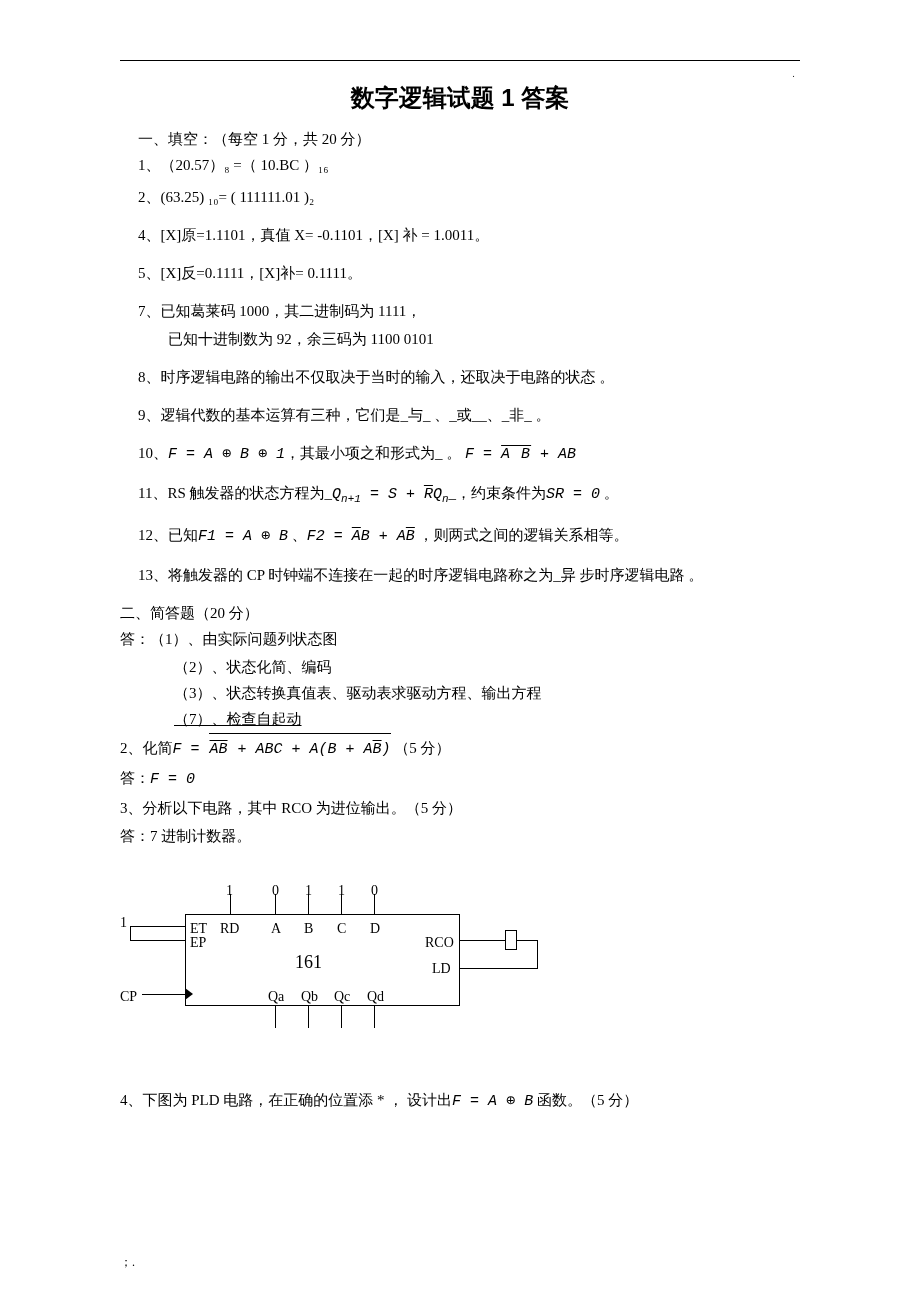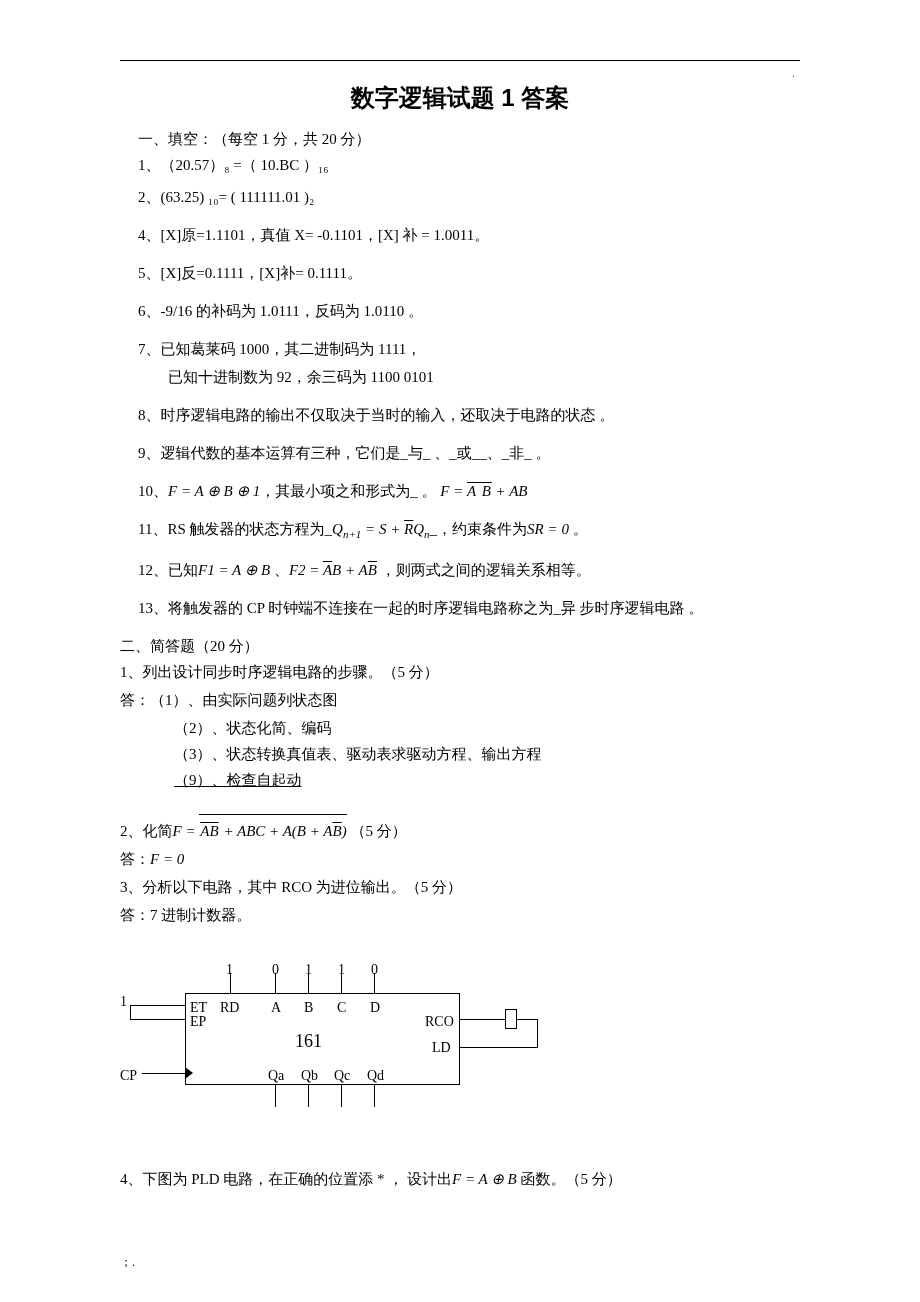--- a/index.html
+++ b/index.html
@@ -43,29 +43,28 @@
     margin-bottom: 4px;
   }
   .sub {
     margin-left: 54px;
     margin-bottom: 2px;
   }
   .ov { text-decoration: overline; }
   .ov-wide {
     position: relative;
     display: inline-block;
-    margin-top: 20px;
   }
   .ov-wide::before {
     content:"";
     position:absolute;
     top:-2px; left:0; right:0;
     border-top:1px solid #000;
   }
-  .math { font-family: Liberation Serif, serif; font-style: italic; }
+  .math { font-family: Liberation Mono, monospace; font-style: italic; }
   sub { font-size: 11px; vertical-align: sub; font-style: normal;}
   .diagram {
     margin: 30px 0 30px 0;
     position: relative;
     height: 180px;
   }
   .box {
     position: absolute;
     left: 65px;
     top: 36px;
@@ -111,21 +110,20 @@
   <div class="right-dot">﹒</div>
   <div class="top-rule"></div>
 
   <div class="title">数字逻辑试题 1 答案</div>
 
   <div class="section-head" style="margin-left:18px;">一、填空：（每空 1 分，共 20 分）</div>
   <div class="q" style="margin-bottom:8px;">1、（20.57）₈ =（ 10.BC    ）₁₆</div>
   <div class="q">2、(63.25) ₁₀= ( 111111.01    )₂</div>
   <div class="q">4、[X]原=1.1101，真值 X= -0.1101，[X] 补 = 1.0011。</div>
   <div class="q">5、[X]反=0.1111，[X]补= 0.1111。</div>
-  <div class="q">6、-9/16 的补码为 1.0111，反码为 1.0110 。</div>
   <div class="q" style="margin-bottom:4px;">7、已知葛莱码 1000，其二进制码为 1111，</div>
   <div class="q" style="margin-left:48px;">已知十进制数为 92，余三码为 1100 0101</div>
   <div class="q">8、时序逻辑电路的输出不仅取决于当时的输入，还取决于电路的状态 。</div>
   <div class="q">9、逻辑代数的基本运算有三种，它们是_与_ 、_或__、_非_ 。</div>
 
   <div class="q">
     <span>10、</span><span class="math">F = A ⊕ B ⊕ 1</span><span>，其最小项之和形式为_ 。</span>
     <span class="math">F = </span><span class="math ov" style="letter-spacing:1px;">A B</span><span class="math"> + AB</span>
   </div>
 
@@ -133,25 +131,24 @@
     <span>11、RS 触发器的状态方程为_</span><span class="math">Q</span><sub class="math">n+1</sub><span class="math"> = S + </span><span class="math ov">R</span><span class="math">Q</span><sub class="math">n</sub><span>_，约束条件为</span><span class="math">SR = 0</span><span> 。</span>
   </div>
 
   <div class="q">
     <span>12、已知</span><span class="math">F1 = A ⊕ B</span><span> 、</span><span class="math">F2 = </span><span class="math ov">A</span><span class="math">B + A</span><span class="math ov">B</span><span> ，则两式之间的逻辑关系相等。</span>
   </div>
 
   <div class="q">13、将触发器的 CP 时钟端不连接在一起的时序逻辑电路称之为_异  步时序逻辑电路 。</div>
 
   <div class="section-head">二、简答题（20 分）</div>
-  <div class="q2" style="margin-left:0;">1、列出设计同步时序逻辑电路的步骤。（5 分）</div>
   <div class="q2" style="margin-left:0;">答：（1）、由实际问题列状态图</div>
   <div class="sub">（2）、状态化简、编码</div>
   <div class="sub">（3）、状态转换真值表、驱动表求驱动方程、输出方程</div>
-  <div class="sub" style="text-decoration:underline; display:inline-block; margin-bottom:4px;">（9）、检查自起动</div>
+  <div class="sub" style="text-decoration:underline; display:inline-block; margin-bottom:4px;">（7）、检查自起动</div>
 
   <div class="q2" style="margin-left:0;">
     <span>2、化简</span><span class="math">F = </span><span class="math ov-wide" style="padding-top:3px;"><span class="ov" style="padding:0 1px;"><span style="letter-spacing:0;">AB</span></span><span> + ABC + A(B + A</span><span class="ov">B</span><span>)</span></span>
     <span>（5 分）</span>
   </div>
   <div class="q2" style="margin-left:0;">
     <span>答：</span><span class="math">F = 0</span>
   </div>
   <div class="q2" style="margin-left:0;">3、分析以下电路，其中 RCO 为进位输出。（5 分）</div>
   <div class="q2" style="margin-left:0; margin-bottom:12px;">答：7 进制计数器。</div>

